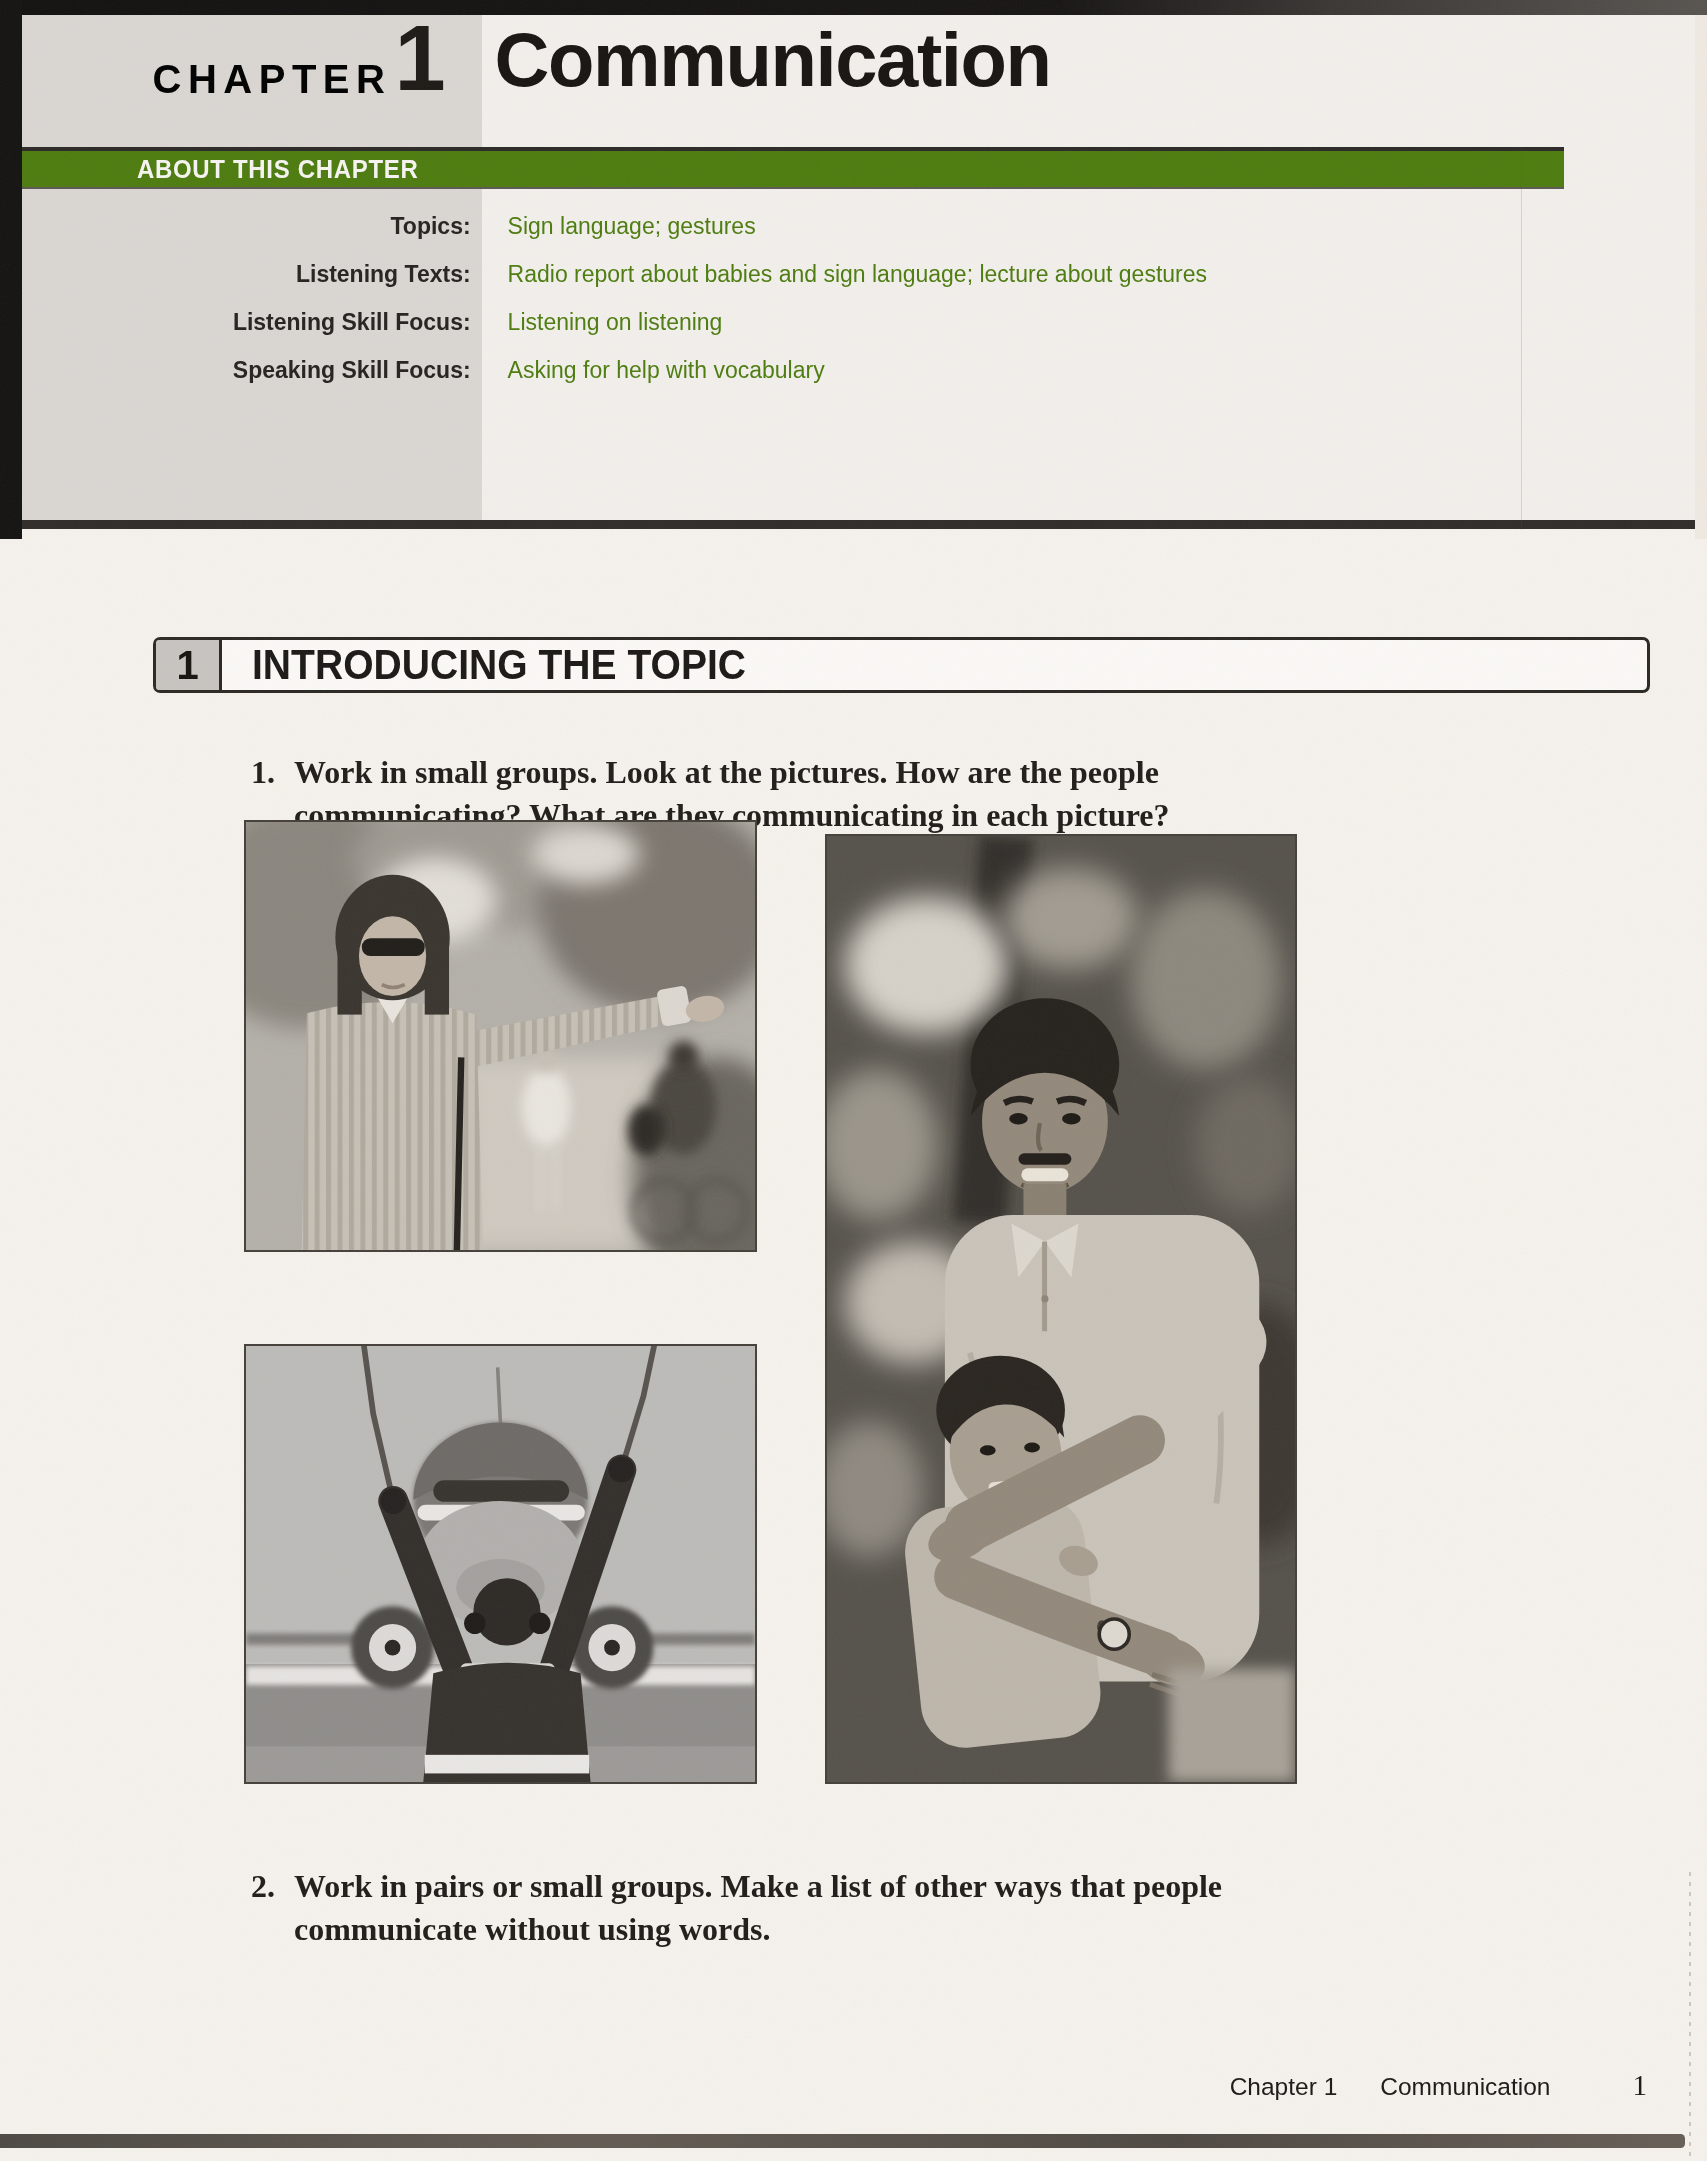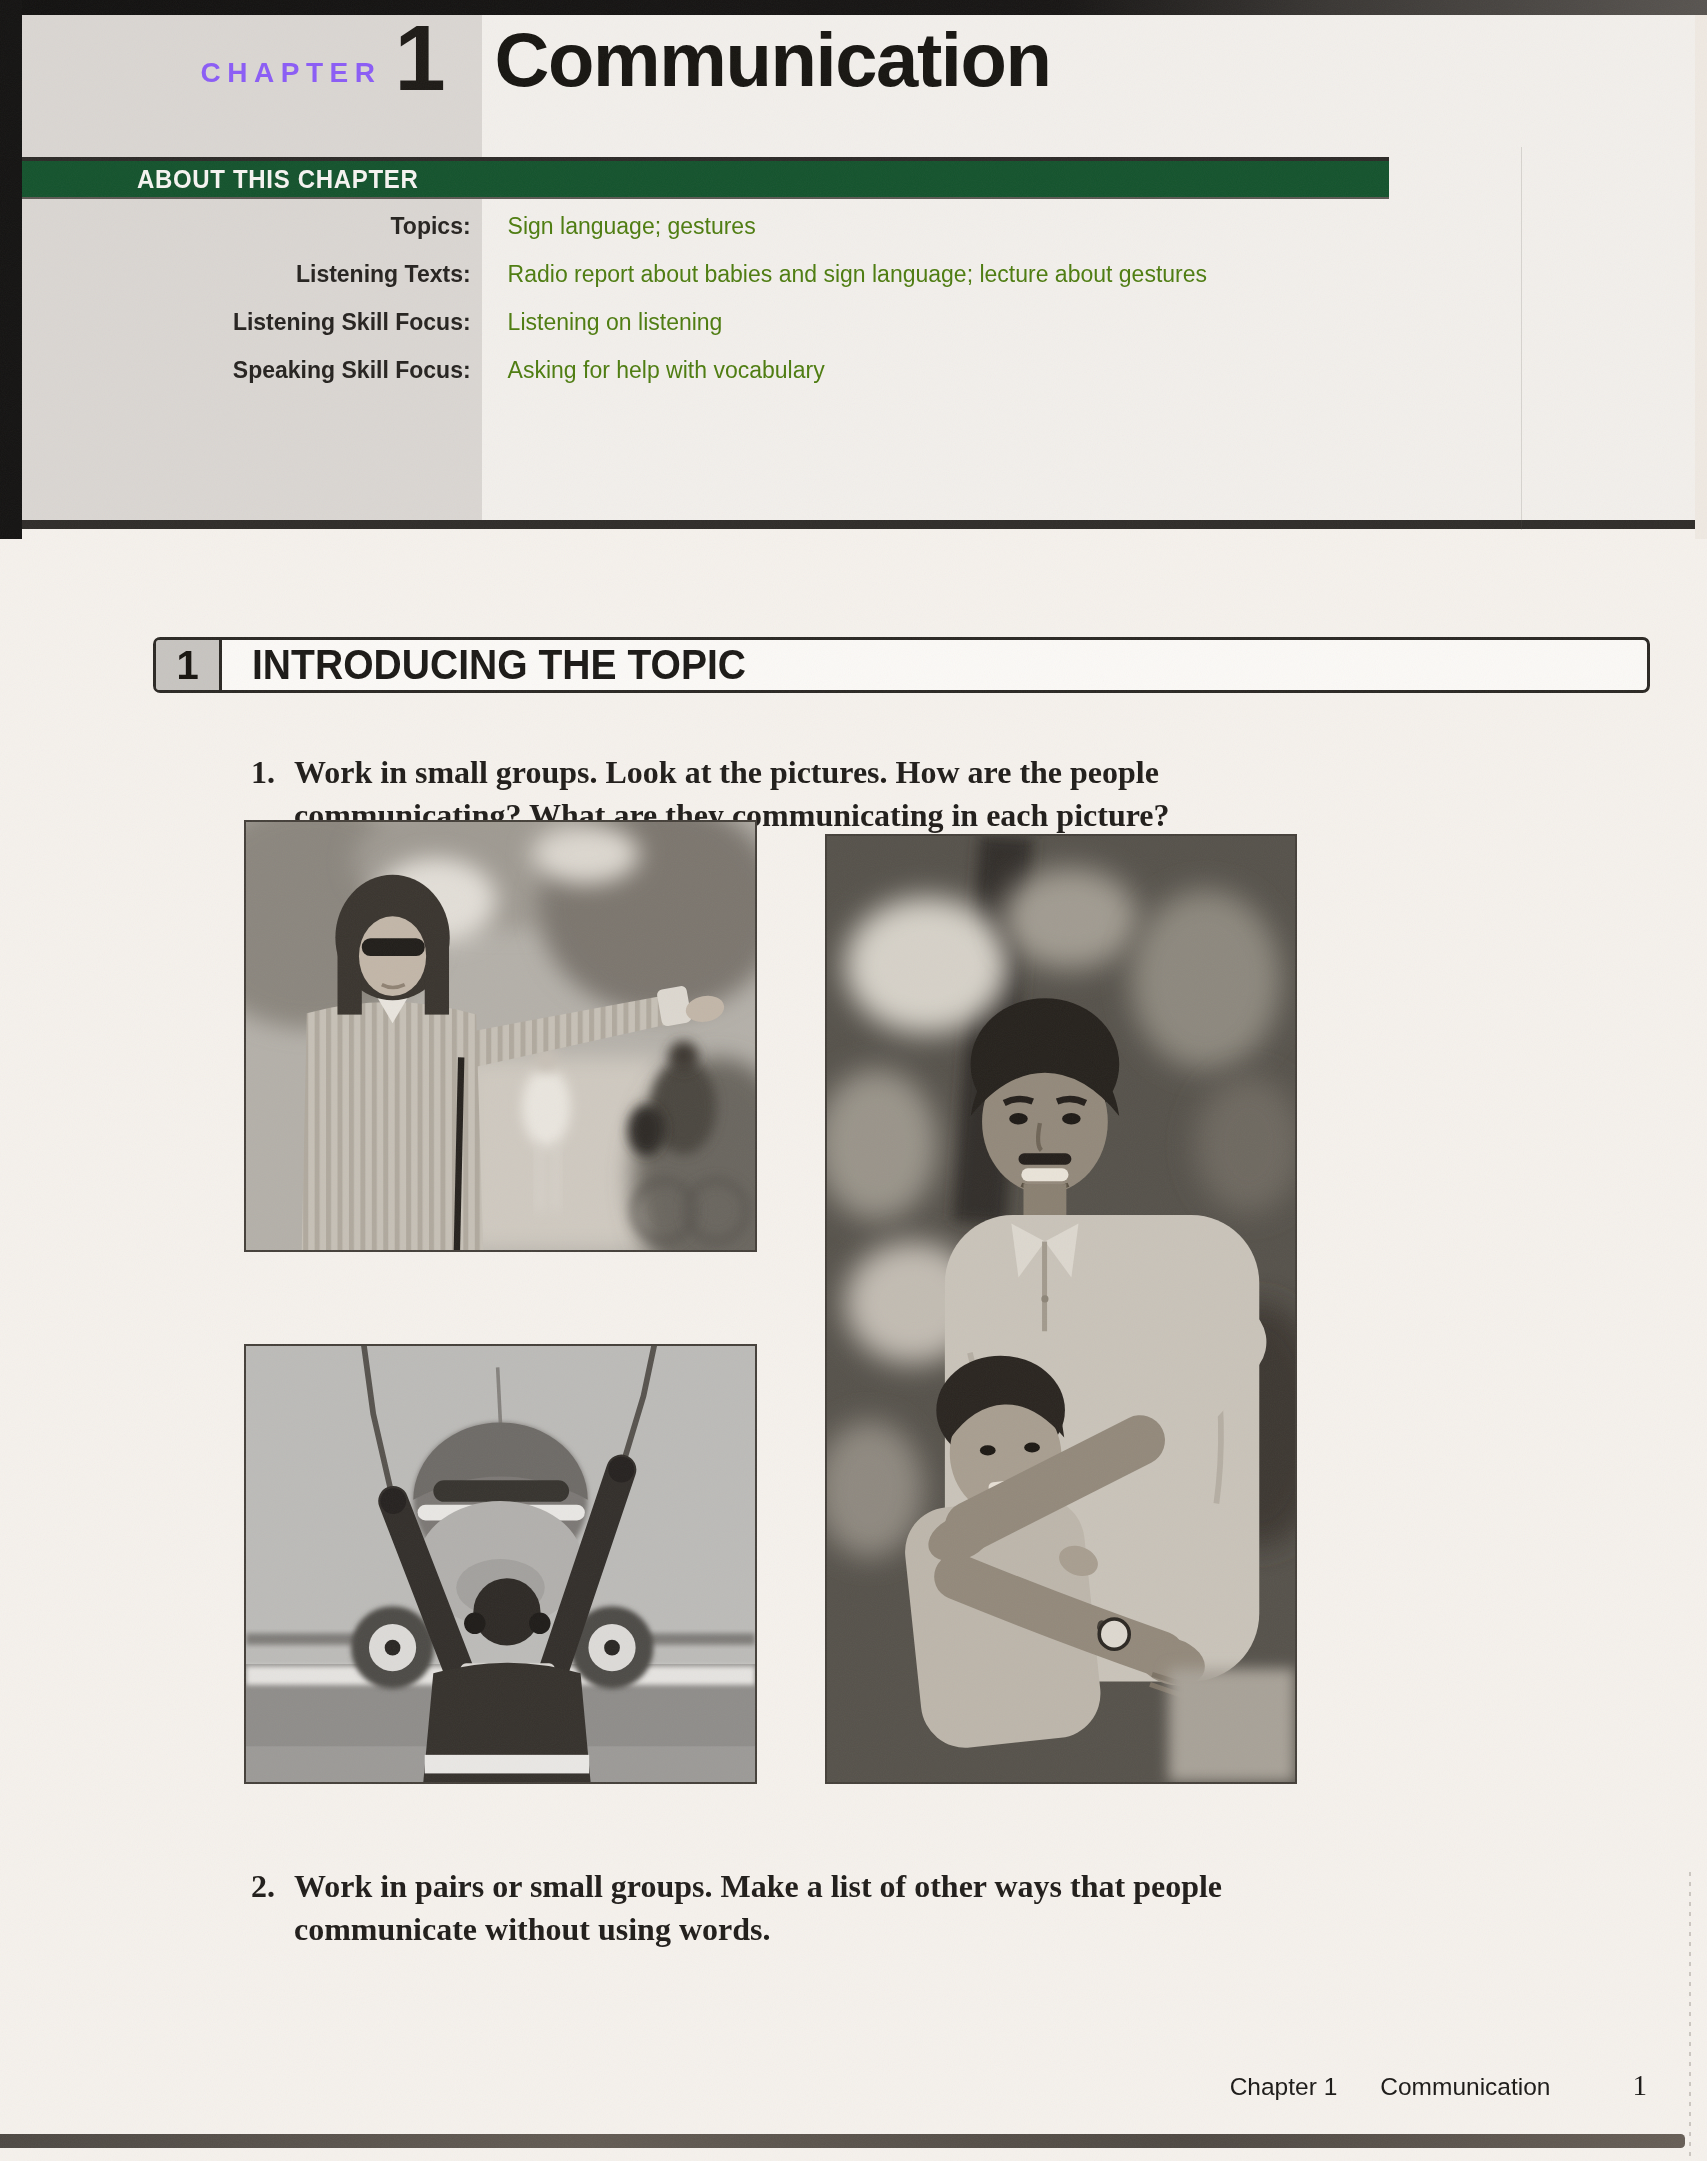--- a/index.html
+++ b/index.html
@@ -19,28 +19,28 @@
     background:repeating-linear-gradient(#aaa49d 0 4.3px, transparent 4.3px 10px); opacity:.55; }
   .right-margin { position:absolute; left:1695px; top:15px; width:13px; height:524px; background:#efe9e2; }
   .smudge { position:absolute; background:#d2ccc5; filter:blur(3.6px); border-radius:10px; opacity:.45; }
   .s1 { left:1268px; top:32px;  width:310px; height:21.6px; }
   .s2 { left:1311px; top:85px; width:238px; height:17.3px; }
   .s3 { left:1228px; top:127px; width:339px; height:16px; }
   
   .chapter-header { position:absolute; left:21.6px; top:15px; width:1673px; height:514px;
     background:#f2efeb; border-bottom:9.4px solid #2f2c29; }
   .gray-col { position:absolute; left:0; top:0; width:460px; height:100%; background:#dad6d2; }
-  .chapter-label { position:absolute; left:131px; top:42px; font-size:28px; font-weight:bold;
-    letter-spacing:6.5px; color:#8b5cf6;margin-left:48px; }
+  .chapter-label { position:absolute; left:131px; top:42px; font-size:40px; font-weight:bold;
+    letter-spacing:6.5px; color:#000000; }
   .chapter-number { position:absolute; left:373px; top:-8.6px; font-size:92px; font-weight:bold; color:#1d1a16; }
   .chapter-title { position:absolute; left:473px; top:1.4px; font-size:76px; font-weight:bold;
     letter-spacing:-1.4px; color:#171511; }
-  .about-bar { position:absolute; left:0; top:132px; width:1367px; height:42px;
-    background:#14532d; border-top:4.3px solid #2c2a27; border-bottom:2.9px solid #5d5954;
-    display:flex; align-items:center;margin-top:10px; }
+  .about-bar { position:absolute; left:0; top:132px; width:1542px; height:42px;
+    background:#4d7c0f; border-top:4.3px solid #2c2a27; border-bottom:2.9px solid #5d5954;
+    display:flex; align-items:center; }
   .about-bar span { margin-left:115px; font-size:25px; font-weight:bold; letter-spacing:0.7px;
     color:#f6f4f1; transform:scaleX(.96); transform-origin:left; }
   .info-table { position:absolute; left:7px; top:187px; width:1673px; }
   .info-row { display:flex; height:48px; align-items:center; font-size:23px; }
   .info-label { width:442px; text-align:right; font-weight:bold; color:#262320; }
   .info-value { margin-left:37px; color:#4d7c0f; }
   .info-value em { font-style:italic; }
   .header-page-edge { position:absolute; left:1499px; top:132px; width:1.4px; height:383px; background:rgba(90,85,78,.18); }
   
   .intro-bar { position:absolute; left:153px; top:637px; width:1497px; height:56px;

